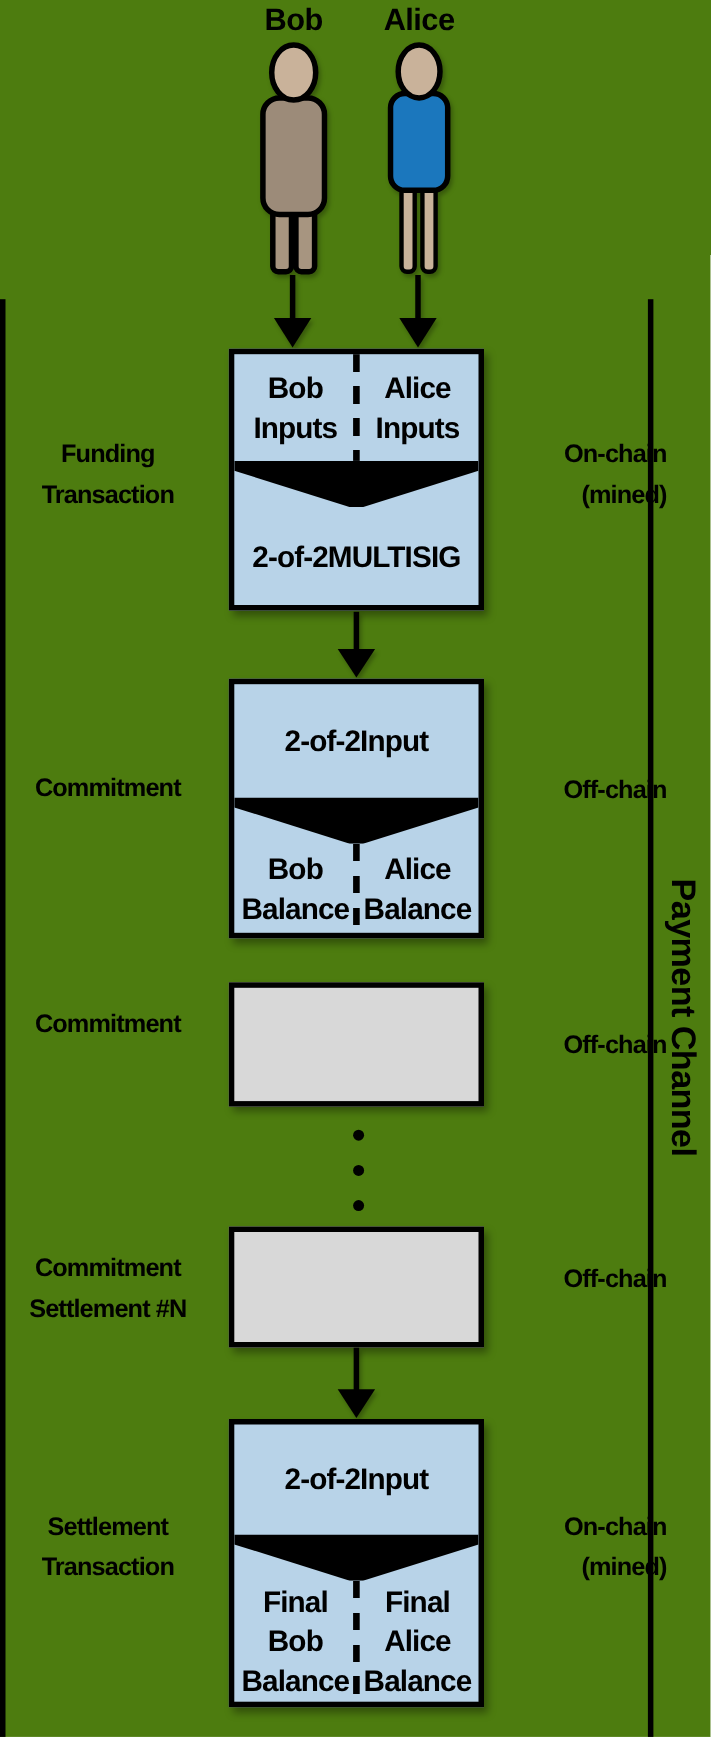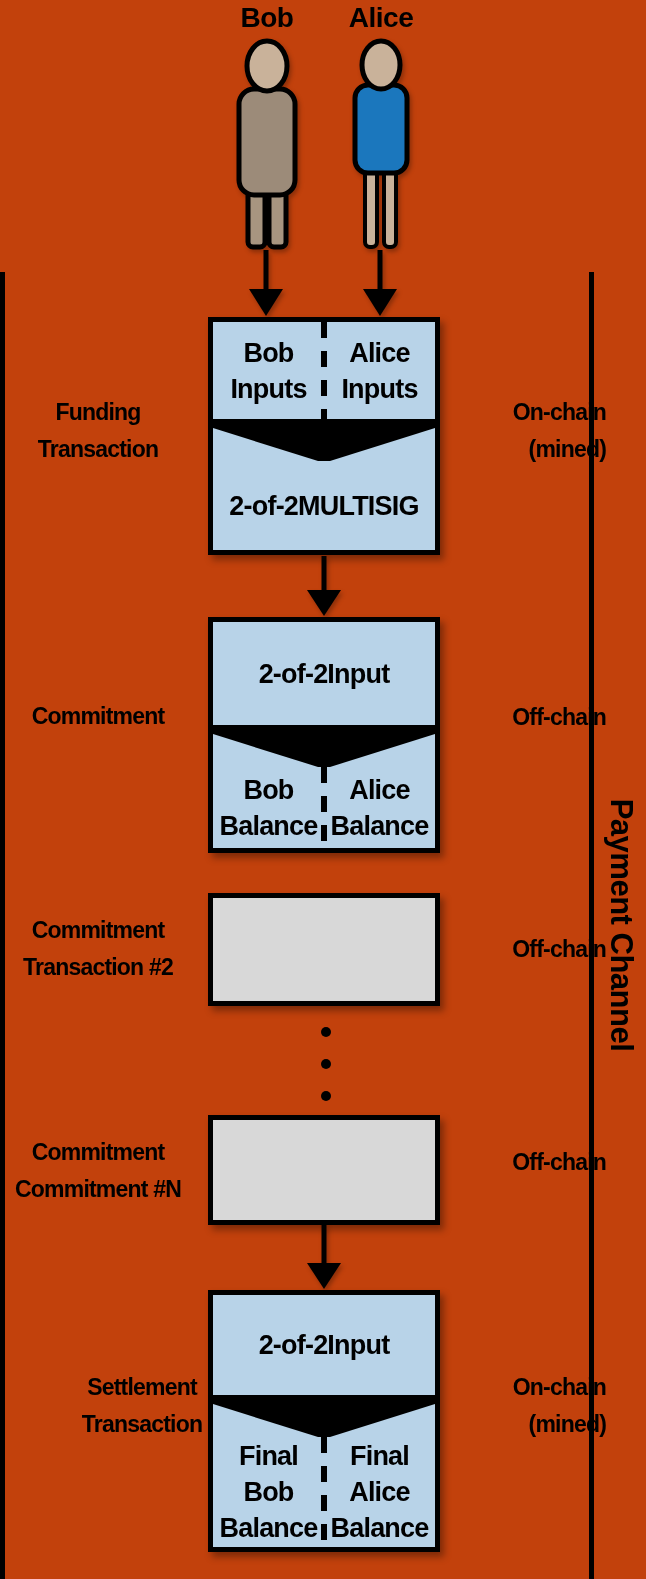--- a/index.html
+++ b/index.html
@@ -1,17 +1,17 @@
 <!DOCTYPE html>
 <html><head>
 <meta charset="utf-8">
 <style>
   html,body { margin:0; padding:0; background:#ffffff; }
   .stage {
-    position:relative; width:646px; height:1579px; background:#c2410c;
+    position:relative; width:646px; height:1579px; background:#4d7c0f;
     font-family:"Liberation Sans", sans-serif; color:#000; overflow:hidden;
   }
   
   .bracket { position:absolute; top:272px; width:5px; height:1307px; background:#000; }
   .bracket.left  { left:0; }
   .bracket.right { left:589px; }
   .channel-lbl {
     position:absolute; left:621px; top:925px;
     transform:translate(-50%,-50%) rotate(90deg);
     font-size:31px; font-weight:700; letter-spacing:-0.5px; white-space:nowrap;
@@ -151,48 +151,47 @@
       <div class="cell">
         <div class="tl">Alice</div>
         <div class="tl">Balance</div>
       </div>
       <div class="vdash" style="top:0; height:100%;"></div>
     </div>
   </div>
 
   <div class="side-lbl left" style="top:912px;">
     <div class="ln">Commitment</div>
-    <div class="ln">Transaction #2</div>
   </div>
   <div class="side-lbl right" style="top:931px;">
     <div class="ln">Off-chain</div>
   </div>
   <div class="tx-box gray" style="top:893px; height:113px;"></div>
 
   <div class="dots">
     <div class="dot"></div>
     <div class="dot"></div>
     <div class="dot"></div>
   </div>
 
   <div class="side-lbl left" style="top:1134px;">
     <div class="ln">Commitment</div>
-    <div class="ln">Commitment #N</div>
+    <div class="ln">Settlement #N</div>
   </div>
   <div class="side-lbl right" style="top:1144px;">
     <div class="ln">Off-chain</div>
   </div>
   <div class="tx-box gray" style="top:1115px; height:110px;"></div>
 
   <svg class="arrow" style="left:306px; top:1225px;" width="36" height="65" viewBox="0 0 36 65">
     <rect x="15.5" y="0" width="5" height="41" fill="#000"></rect>
     <polygon points="1,38 35,38 18,64" fill="#000"></polygon>
   </svg>
 
-  <div class="side-lbl left" style="top:1369px;margin-left:44px;">
+  <div class="side-lbl left" style="top:1369px;">
     <div class="ln">Settlement</div>
     <div class="ln">Transaction</div>
   </div>
   <div class="side-lbl right" style="top:1369px;">
     <div class="ln">On-chain</div>
     <div class="ln">(mined)</div>
   </div>
 
   <div class="tx-box" style="top:1290px; height:262px;">
     <div class="tx-top" style="height:100px;">

